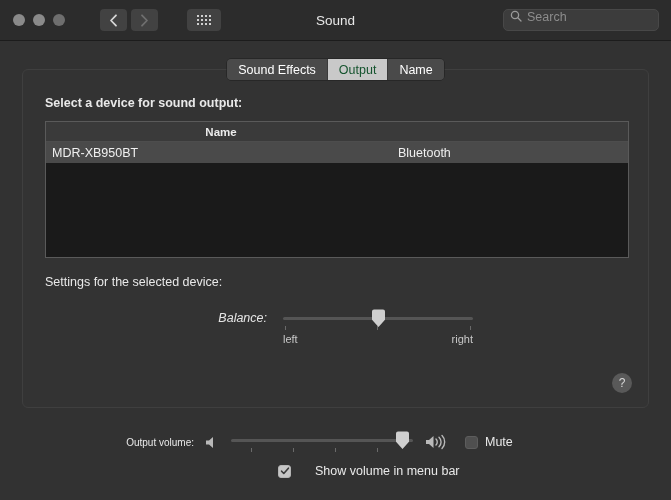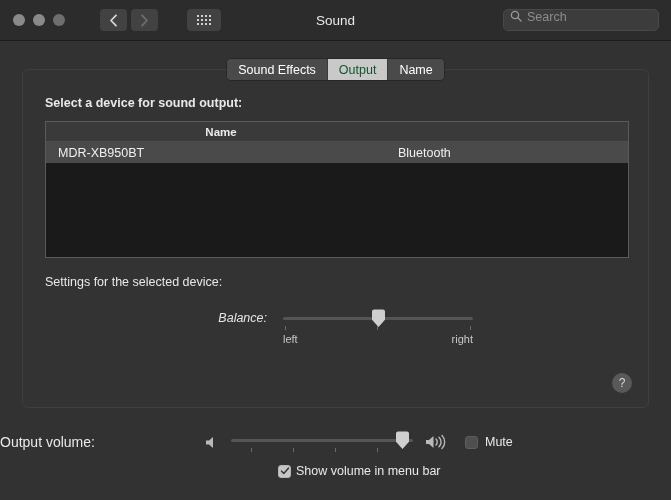--- a/index.html
+++ b/index.html
@@ -141,21 +141,21 @@
     font-size: 11.5px; font-weight: bold; color: #ececec;
     padding-left: 6px;
     text-align: center;
   }
   .th.name { width: 344px; }
   .th.type { flex: 1; border-left: 1px solid #5a5a5a; padding-left: 7px; height: 13px; display:flex; align-items:center;}
   .trow {
     display: flex; height: 21px; align-items: center;
     background: #4a4a4a;
   }
-  .td { font-size: 12.5px; color: #f0f0f0; padding-left: 12px; }
+  .td { font-size: 12.5px; color: #f0f0f0; padding-left: 6px; }
   .td.name { width: 344px; }
   .td.type { flex: 1; padding-left: 8px; }
   .tbody-fill { height: 94px; background: #1a1a1a; }
 
   
   .settings-label {
     position: absolute;
     left: 22px; top: 205px;
     font-size: 12.5px; color: #e9e9e9;
   }
@@ -211,22 +211,22 @@
     font-size: 12px; color: #d8d8d8;
   }
 
   
   .volrow {
     position: absolute;
     left: 0; top: 430px; width: 671px;
     display: flex; align-items: center;
   }
   .vol-label {
-    width: 194px; text-align: left;
-    font-size: 14px; color: #e9e9e9;
+    width: 194px; text-align: right;
+    font-size: 10px; color: #e9e9e9;
   }
   .spk-small { margin-left: 10px; display: flex; align-items: center; }
   .vol-slider-wrap { position: relative; margin-left: 12px; width: 182px; height: 24px; }
   .vol-track {
     position: absolute; left: 0; top: 9px;
     width: 182px; height: 3px;
     background: #555555; border-radius: 2px;
   }
   .vol-ticks i:nth-child(1) { left: 20px; }
   .vol-ticks i:nth-child(2) { left: 62px; }
@@ -245,21 +245,21 @@
   .mute-wrap { margin-left: 16px; display: flex; align-items: center; gap: 7px; }
   .mute-label { font-size: 12.5px; color: #e9e9e9; }
 
   .menubar-row {
     position: absolute;
     left: 0; top: 464px; width: 671px;
     display: flex; align-items: center;
   }
   .menubar-inner {
     margin-left: 233px;
-    display: flex; align-items: center; gap: 5px; padding-left: 45px;
+    display: flex; align-items: center; gap: 24px; padding-left: 45px;
   }
   .menubar-label { font-size: 12.5px; color: #e9e9e9; }
 </style>
 </head>
 <body>
 
 <div class="window">
 
   <div class="titlebar">
 

